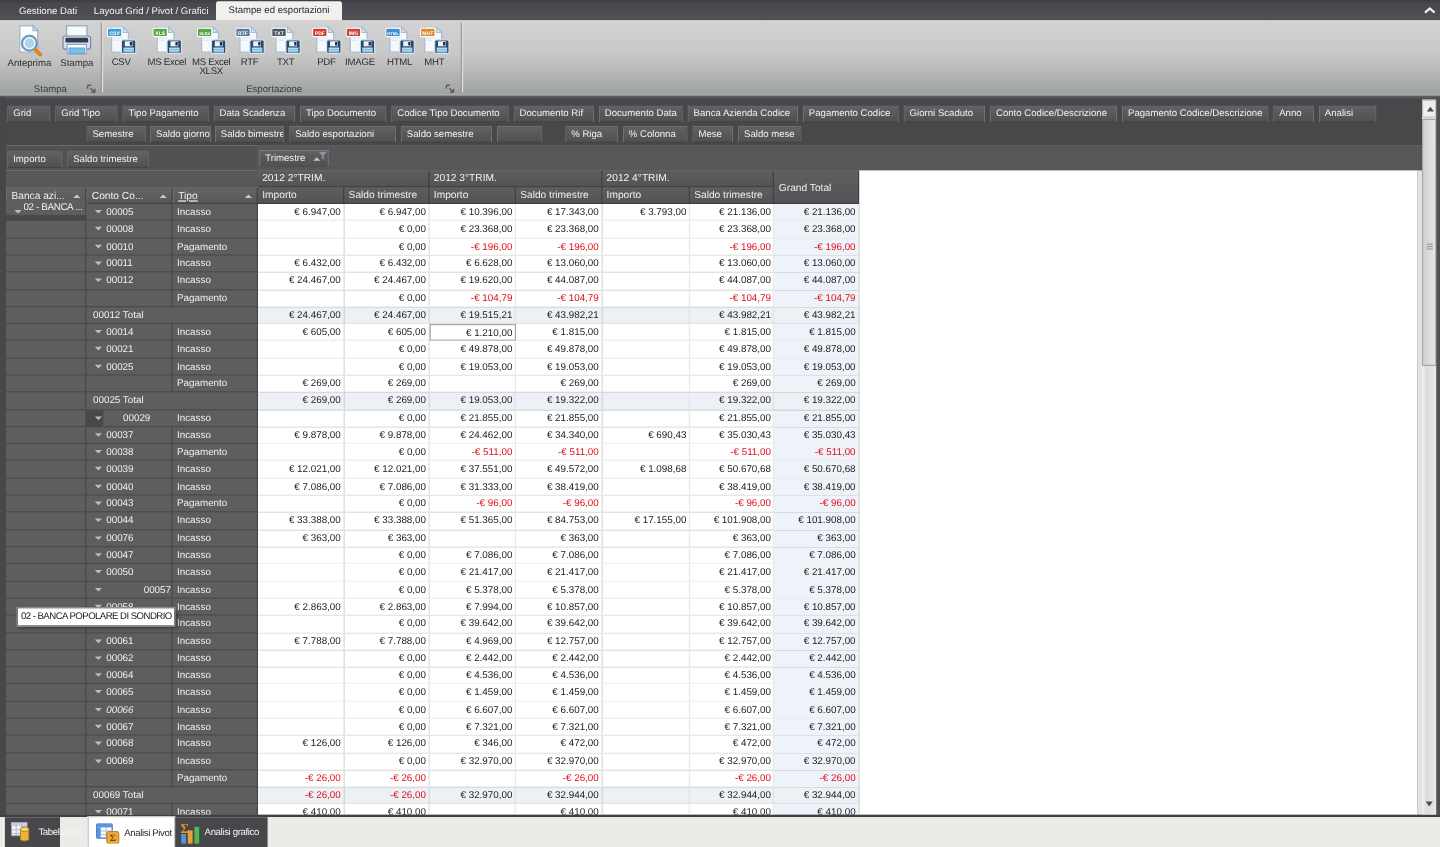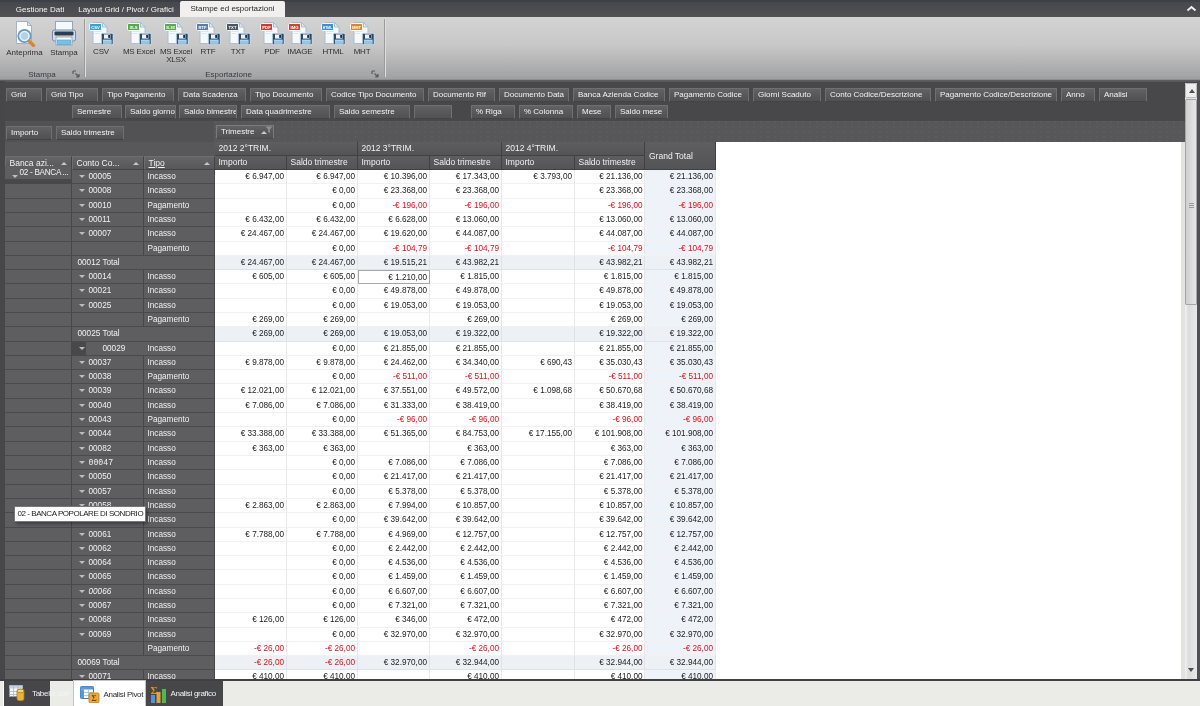--- a/index.html
+++ b/index.html
@@ -223,21 +223,21 @@
     <div class="fbtn" style="left:669px;top:6px;width:80px;">Pagamento Codice</div>
     <div class="fbtn" style="left:753px;top:6px;width:68px;">Giorni Scaduto</div>
     <div class="fbtn" style="left:825px;top:6px;width:106px;">Conto Codice/Descrizione</div>
     <div class="fbtn" style="left:935px;top:6px;width:122px;">Pagamento Codice/Descrizione</div>
     <div class="fbtn" style="left:1061px;top:6px;width:34px;">Anno</div>
     <div class="fbtn" style="left:1099px;top:6px;width:48px;">Analisi</div>
     <div class="fbtn" style="left:6px;top:23px;width:47px;margin-top:19px;">Quadrimestre</div>
     <div class="fbtn" style="left:72px;top:23px;width:50px;">Semestre</div>
     <div class="fbtn" style="left:125px;top:23px;width:51px;">Saldo giorno</div>
     <div class="fbtn" style="left:179px;top:23px;width:58px;">Saldo bimestre</div>
-    <div class="fbtn" style="left:241px;top:23px;width:89px;">Data quadrimestre</div>
+    <div class="fbtn" style="left:241px;top:23px;width:89px;">Saldo esportazioni</div>
     <div class="fbtn" style="left:334px;top:23px;width:76px;">Saldo semestre</div>
     <div class="fbtn" style="left:414px;top:23px;width:37px;padding-left:36px;">Saldo anno</div>
     <div class="fbtn" style="left:471px;top:23px;width:44px;">% Riga</div>
     <div class="fbtn" style="left:519px;top:23px;width:54px;">% Colonna</div>
     <div class="fbtn" style="left:577px;top:23px;width:34px;">Mese</div>
     <div class="fbtn" style="left:615px;top:23px;width:53px;">Saldo mese</div>
   </div>
 <div class="abs" style="left:0;top:121px;width:1200px;height:20.5px;background:#525255;">
 <div class="abs" style="left:214px;top:0;width:971px;height:20.5px;background:#57575a;
 background-image:radial-gradient(circle at 1px 1px,#5e5e61 0.55px,transparent 0.95px);background-size:7px 5px;"></div>
@@ -305,21 +305,21 @@
       <div class="chev" style="left:74px;top:76px;"></div>
       <div class="rhc" style="left:139px;top:71px;width:71px;height:14px;">Incasso</div>
       <div class="dc" style="left:210px;top:71px;width:72px;height:14px;">€ 6.432,00</div>
       <div class="dc" style="left:282px;top:71px;width:71px;height:14px;">€ 6.432,00</div>
       <div class="dc" style="left:353px;top:71px;width:72px;height:14px;">€ 6.628,00</div>
       <div class="dc" style="left:425px;top:71px;width:72px;height:14px;">€ 13.060,00</div>
       <div class="dc" style="left:497px;top:71px;width:73px;height:14px;"></div>
       <div class="dc" style="left:570px;top:71px;width:70.5px;height:14px;">€ 13.060,00</div>
       <div class="dc gt" style="left:640.5px;top:71px;width:70.5px;height:14px;">€ 13.060,00</div>
       <div class="rhc" style="left:0;top:85px;width:67px;height:15px;padding-left:15px;letter-spacing:-0.3px;"></div>
-      <div class="rhc" style="left:67px;top:85px;width:72px;height:15px;padding-left:17px;">00007</div>
+      <div class="rhc" style="left:67px;top:85px;width:72px;height:15px;padding-left:17px;">00012</div>
       <div class="chev" style="left:74px;top:90px;"></div>
       <div class="rhc" style="left:139px;top:85px;width:71px;height:15px;">Incasso</div>
       <div class="dc" style="left:210px;top:85px;width:72px;height:15px;">€ 24.467,00</div>
       <div class="dc" style="left:282px;top:85px;width:71px;height:15px;">€ 24.467,00</div>
       <div class="dc" style="left:353px;top:85px;width:72px;height:15px;">€ 19.620,00</div>
       <div class="dc" style="left:425px;top:85px;width:72px;height:15px;">€ 44.087,00</div>
       <div class="dc" style="left:497px;top:85px;width:73px;height:15px;"></div>
       <div class="dc" style="left:570px;top:85px;width:70.5px;height:15px;">€ 44.087,00</div>
       <div class="dc gt" style="left:640.5px;top:85px;width:70.5px;height:15px;">€ 44.087,00</div>
       <div class="rhc" style="left:0;top:100px;width:67px;height:14px;padding-left:15px;letter-spacing:-0.3px;"></div>
@@ -464,32 +464,32 @@
       <div class="chev" style="left:74px;top:290px;"></div>
       <div class="rhc" style="left:139px;top:285px;width:71px;height:15px;">Incasso</div>
       <div class="dc" style="left:210px;top:285px;width:72px;height:15px;">€ 33.388,00</div>
       <div class="dc" style="left:282px;top:285px;width:71px;height:15px;">€ 33.388,00</div>
       <div class="dc" style="left:353px;top:285px;width:72px;height:15px;">€ 51.365,00</div>
       <div class="dc" style="left:425px;top:285px;width:72px;height:15px;">€ 84.753,00</div>
       <div class="dc" style="left:497px;top:285px;width:73px;height:15px;">€ 17.155,00</div>
       <div class="dc" style="left:570px;top:285px;width:70.5px;height:15px;">€ 101.908,00</div>
       <div class="dc gt" style="left:640.5px;top:285px;width:70.5px;height:15px;">€ 101.908,00</div>
       <div class="rhc" style="left:0;top:300px;width:67px;height:14px;padding-left:15px;letter-spacing:-0.3px;"></div>
-      <div class="rhc" style="left:67px;top:300px;width:72px;height:14px;padding-left:17px;">00082</div>
+      <div class="rhc" style="left:67px;top:300px;width:72px;height:14px;padding-left:17px;">00076</div>
       <div class="chev" style="left:74px;top:305px;"></div>
       <div class="rhc" style="left:139px;top:300px;width:71px;height:14px;">Incasso</div>
       <div class="dc" style="left:210px;top:300px;width:72px;height:14px;">€ 363,00</div>
       <div class="dc" style="left:282px;top:300px;width:71px;height:14px;">€ 363,00</div>
       <div class="dc" style="left:353px;top:300px;width:72px;height:14px;"></div>
       <div class="dc" style="left:425px;top:300px;width:72px;height:14px;">€ 363,00</div>
       <div class="dc" style="left:497px;top:300px;width:73px;height:14px;"></div>
       <div class="dc" style="left:570px;top:300px;width:70.5px;height:14px;">€ 363,00</div>
       <div class="dc gt" style="left:640.5px;top:300px;width:70.5px;height:14px;">€ 363,00</div>
       <div class="rhc" style="left:0;top:314px;width:67px;height:14px;padding-left:15px;letter-spacing:-0.3px;"></div>
-      <div class="rhc" style="left:67px;top:314px;width:72px;height:14px;padding-left:17px;font-family:Liberation Mono, monospace;">00047</div>
+      <div class="rhc" style="left:67px;top:314px;width:72px;height:14px;padding-left:17px;">00047</div>
       <div class="chev" style="left:74px;top:319px;"></div>
       <div class="rhc" style="left:139px;top:314px;width:71px;height:14px;">Incasso</div>
       <div class="dc" style="left:210px;top:314px;width:72px;height:14px;"></div>
       <div class="dc" style="left:282px;top:314px;width:71px;height:14px;">€ 0,00</div>
       <div class="dc" style="left:353px;top:314px;width:72px;height:14px;">€ 7.086,00</div>
       <div class="dc" style="left:425px;top:314px;width:72px;height:14px;">€ 7.086,00</div>
       <div class="dc" style="left:497px;top:314px;width:73px;height:14px;"></div>
       <div class="dc" style="left:570px;top:314px;width:70.5px;height:14px;">€ 7.086,00</div>
       <div class="dc gt" style="left:640.5px;top:314px;width:70.5px;height:14px;">€ 7.086,00</div>
       <div class="rhc" style="left:0;top:328px;width:67px;height:15px;padding-left:15px;letter-spacing:-0.3px;"></div>
@@ -497,21 +497,21 @@
       <div class="chev" style="left:74px;top:333px;"></div>
       <div class="rhc" style="left:139px;top:328px;width:71px;height:15px;">Incasso</div>
       <div class="dc" style="left:210px;top:328px;width:72px;height:15px;"></div>
       <div class="dc" style="left:282px;top:328px;width:71px;height:15px;">€ 0,00</div>
       <div class="dc" style="left:353px;top:328px;width:72px;height:15px;">€ 21.417,00</div>
       <div class="dc" style="left:425px;top:328px;width:72px;height:15px;">€ 21.417,00</div>
       <div class="dc" style="left:497px;top:328px;width:73px;height:15px;"></div>
       <div class="dc" style="left:570px;top:328px;width:70.5px;height:15px;">€ 21.417,00</div>
       <div class="dc gt" style="left:640.5px;top:328px;width:70.5px;height:15px;">€ 21.417,00</div>
       <div class="rhc" style="left:0;top:343px;width:67px;height:14px;padding-left:15px;letter-spacing:-0.3px;"></div>
-      <div class="rhc" style="left:67px;top:343px;width:72px;height:14px;padding-left:17px;">00057</div>
+      <div class="rhc" style="left:67px;top:343px;width:72px;height:14px;padding-left:17px;text-align:right;">00057</div>
       <div class="chev" style="left:74px;top:348px;"></div>
       <div class="rhc" style="left:139px;top:343px;width:71px;height:14px;">Incasso</div>
       <div class="dc" style="left:210px;top:343px;width:72px;height:14px;"></div>
       <div class="dc" style="left:282px;top:343px;width:71px;height:14px;">€ 0,00</div>
       <div class="dc" style="left:353px;top:343px;width:72px;height:14px;">€ 5.378,00</div>
       <div class="dc" style="left:425px;top:343px;width:72px;height:14px;">€ 5.378,00</div>
       <div class="dc" style="left:497px;top:343px;width:73px;height:14px;"></div>
       <div class="dc" style="left:570px;top:343px;width:70.5px;height:14px;">€ 5.378,00</div>
       <div class="dc gt" style="left:640.5px;top:343px;width:70.5px;height:14px;">€ 5.378,00</div>
       <div class="rhc" style="left:0;top:357px;width:67px;height:14px;padding-left:15px;letter-spacing:-0.3px;"></div>

